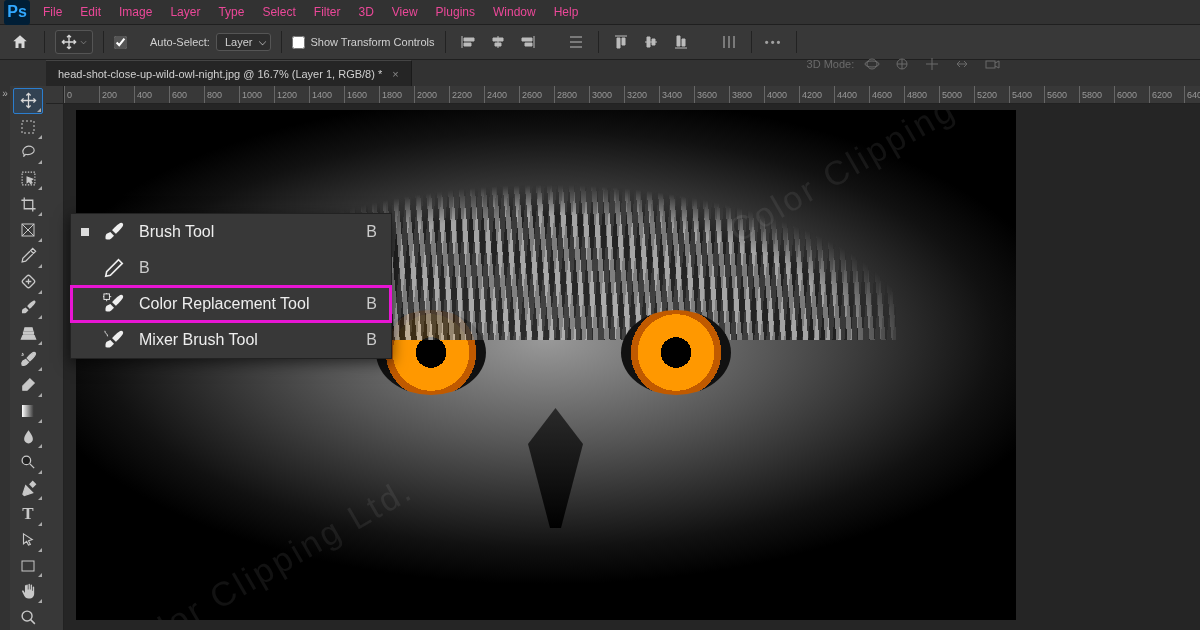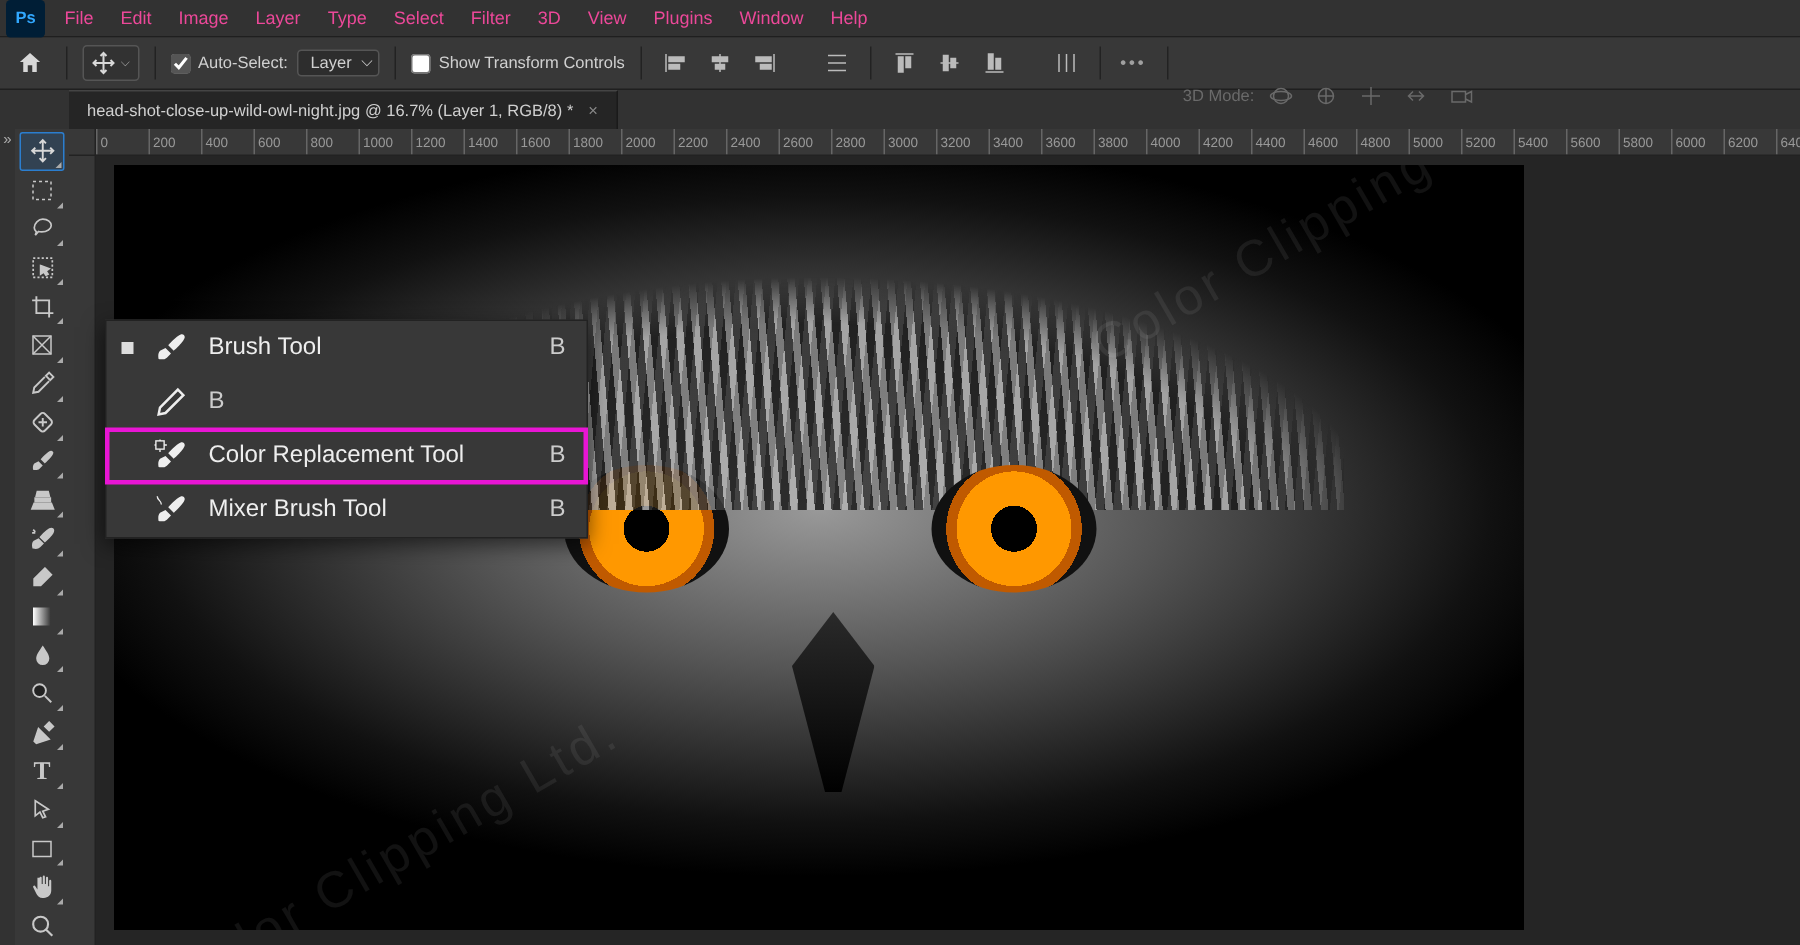--- a/index.html
+++ b/index.html
@@ -1,20 +1,20 @@
 <!DOCTYPE html>
 <html><head>
 <meta charset="utf-8">
 <style>
 * { margin:0; padding:0; box-sizing:border-box; font-family:"Segoe UI",Tahoma,sans-serif; user-select:none; }
 body { background:#323232; color:#d0d0d0; width:1200px; height:630px; overflow:hidden; position:relative; }
 
 
 .menubar { height:25px; background:#323232; display:flex; align-items:center; font-size:12px; border-bottom:1px solid #1f1f1f; }
-.menubar .ps { width:26px; height:25px; display:flex; align-items:center; justify-content:center; background:#001e36; color:#31a8ff; font-weight:bold; font-size:11px; border-radius:3px; margin:0 4px; }
+.menubar .ps { width:26px; height:25px; display:flex; align-items:center; justify-content:center; background:#001e36; color:#31a8ff; font-weight:bold; font-size:16px; border-radius:3px; margin:0 4px; }
 .menubar .mitem { padding:0 9px; line-height:25px; cursor:default; color:#ec4899; }
 
 
 .optbar { height:35px; background:#383838; display:flex; align-items:center; font-size:11px; border-bottom:1px solid #1f1f1f; padding:0 6px; gap:6px; }
 .optbar .home { width:28px; height:24px; display:flex; align-items:center; justify-content:center; }
 .optbar .movebtn { width:38px; height:24px; background:#323232; border:1px solid #555; border-radius:3px; display:flex; align-items:center; justify-content:center; gap:3px; }
 .optbar .divider { width:1px; height:22px; background:#222; margin:0 4px; }
 .optbar input[type=checkbox]{ accent-color:#555; }
 .optbar .sel { background:#2d2d2d; border:1px solid #555; border-radius:3px; padding:2px 18px 2px 8px; font-size:11px; color:#d0d0d0; position:relative; }
 .optbar .sel::after { content:"⌵"; position:absolute; right:4px; top:2px; font-size:10px; }
@@ -97,21 +97,21 @@
       </svg>
   </div>
   <div class="divider"></div>
   <div class="movebtn">
     <svg width="16" height="16" viewBox="0 0 24 24" stroke="#d8d8d8" fill="none" stroke-width="2">
         <path d="M12 2v20M2 12h20M5 9l-3 3 3 3M19 9l3 3-3 3M9 5l3-3 3 3M9 19l3 3 3-3"></path>
       </svg>
     <span style="font-size:8px;color:#aaa">⌵</span>
   </div>
   <div class="divider"></div>
-  <label style="display:flex;align-items:center;gap:5px">
+  <label style="display:flex;align-items:center;gap:23px">
     <input type="checkbox" checked="" style="">
     <span>Auto-Select:</span>
   </label>
   <div class="sel">Layer</div>
   <div class="divider"></div>
   <label style="display:flex;align-items:center;gap:5px">
     <input type="checkbox" style="">
     <span>Show Transform Controls</span>
   </label>
   <div class="divider"></div>

